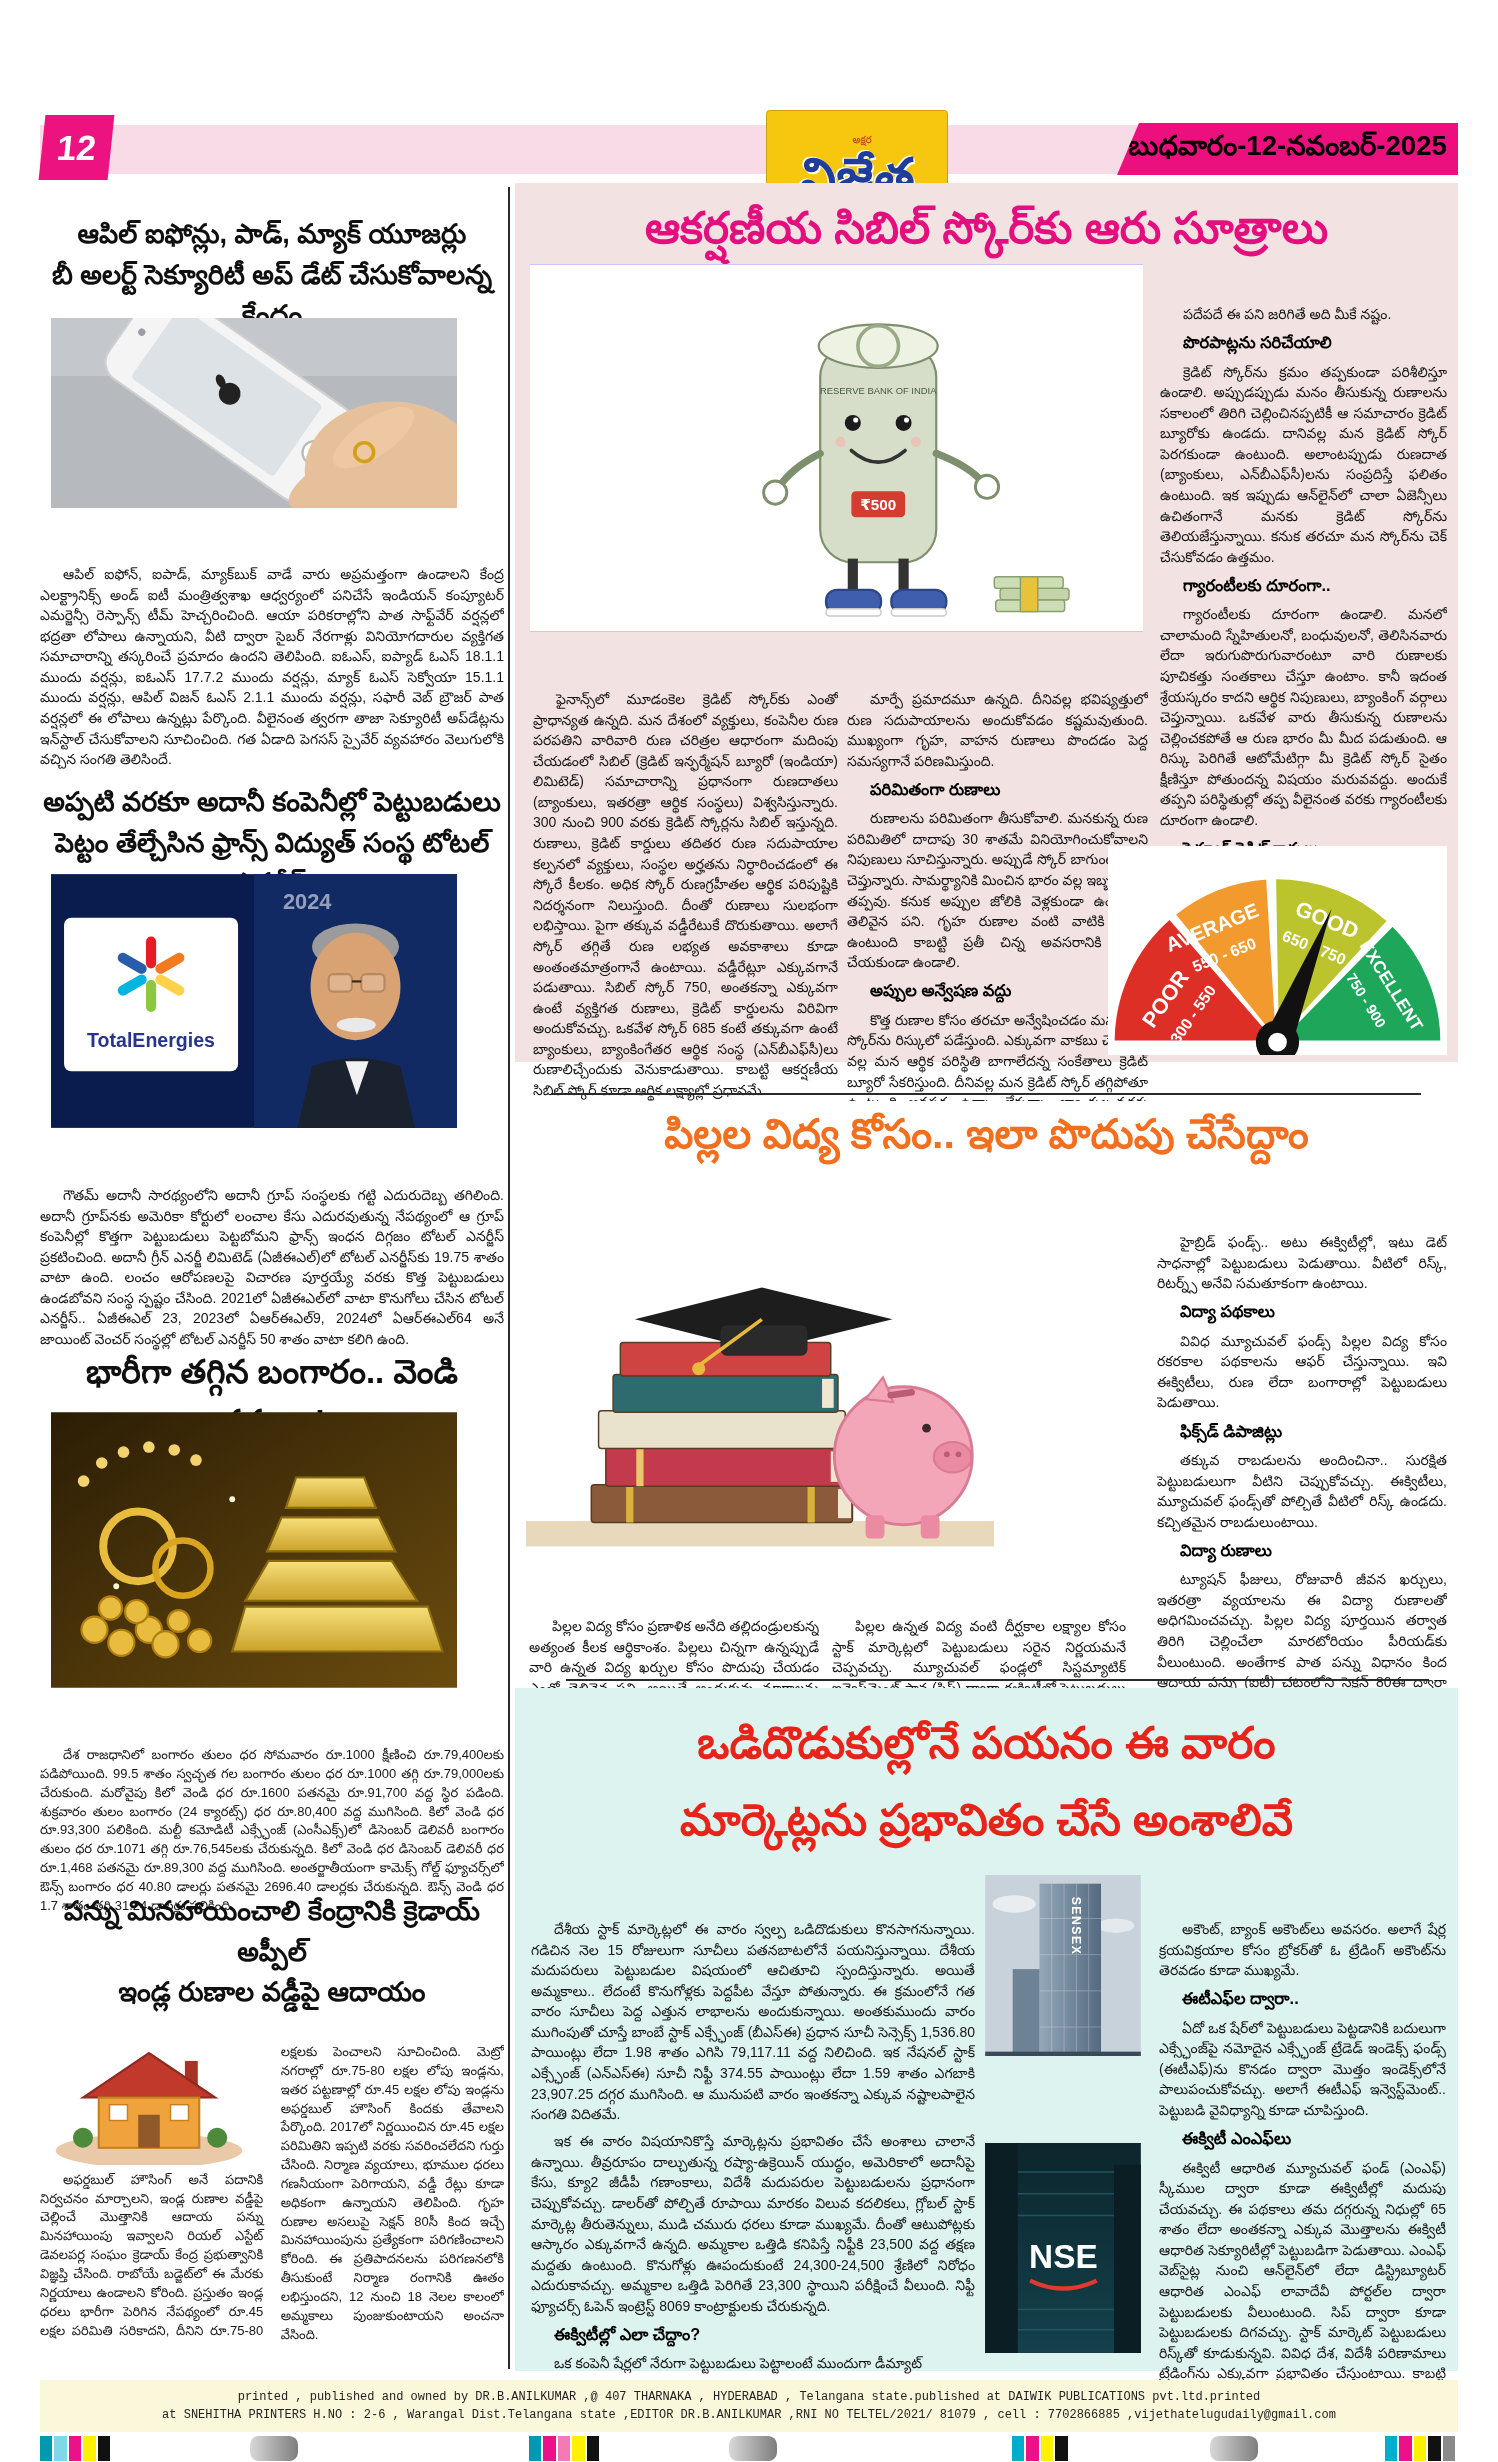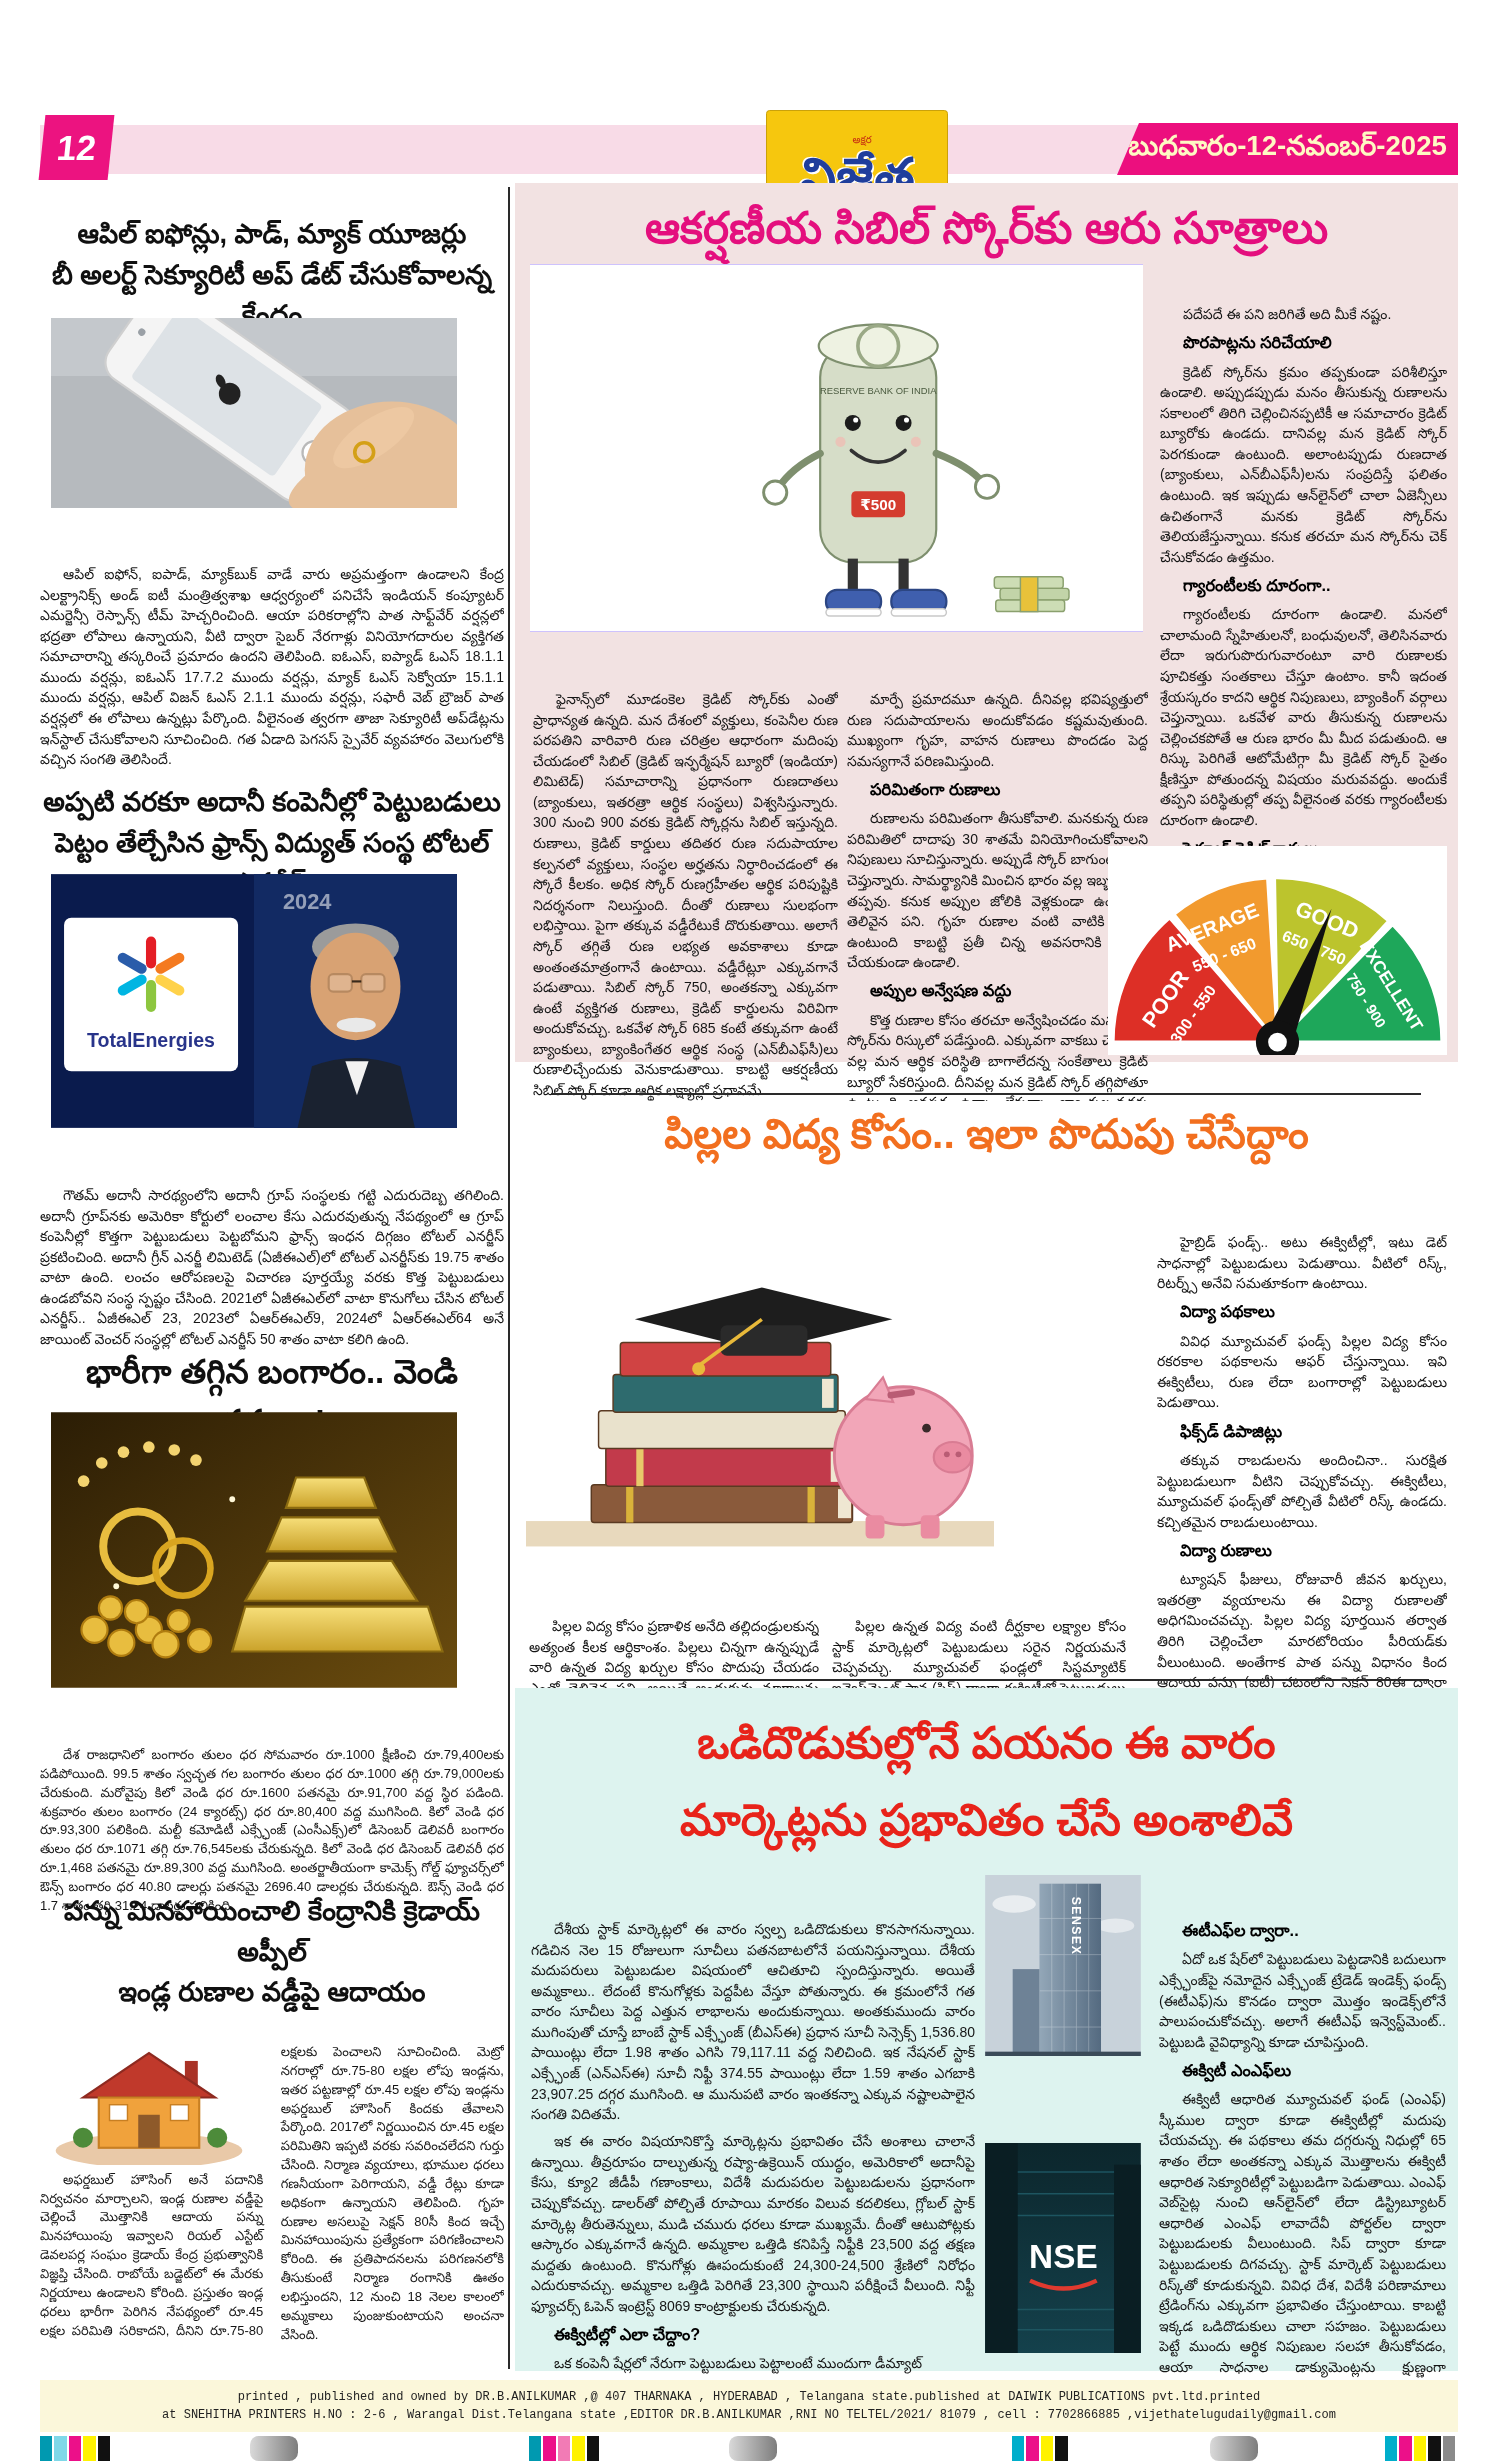--- a/index.html
+++ b/index.html
@@ -10,21 +10,21 @@
   
   .mast-band{background:#f8dbe7;}
   .pagenum{background:#ec1380;color:#fff;font-weight:bold;font-size:35px;
            display:flex;align-items:center;justify-content:center;transform:skewX(-6deg);}
   .logo-box{background:#f6c70e;border:1.5px solid #caa10a;border-radius:3.6px;text-align:center;
             display:flex;flex-direction:column;justify-content:center;gap:1.5px;}
   .logo-top{font-size:10px;color:#c62d12;font-weight:normal;padding-left:10px;}
   .logo-main{font-size:52px;font-weight:bold;color:#1f3e9c;line-height:1.05;
              text-shadow:1.5px 1.5px 0 #ffffff,-1.5px -1.5px 0 #ffffff;}
   .logo-sub{font-size:9.4px;color:#8c1d0e;font-weight:bold;}
-  .date-box{background:#ec0f7e;color:#fef9c3;font-weight:bold;font-size:27.6px;
+  .date-box{background:#ec0f7e;color:#000000;font-weight:bold;font-size:27.6px;
             display:flex;align-items:center;justify-content:center;
             clip-path:polygon(22px 0,100% 0,100% 100%,0 100%);}
 
   
   .headline{font-weight:bold;text-align:center;color:#101010;line-height:1.5;}
   .hl36{font-size:27px;}
   .hl44{font-size:33px;}
   .hl-cibil{font-size:44px;color:#e40f7e;}
   .hl-edu{font-size:41px;color:#f26f1f;}
   .hl-market{font-size:44px;color:#e8231a;line-height:1.75;}
@@ -397,20 +397,21 @@
           <line x1="45" y1="100" x2="178" y2="100"></line>
             <line x1="45" y1="230" x2="178" y2="230"></line>
           <line x1="45" y1="258" x2="178" y2="258"></line>
         </g>
         <text x="108" y="172" font-size="46" font-weight="bold" fill="#ffffff" text-anchor="middle">NSE</text>
         <path d="M62,190 Q108,212 154,190" stroke="#e03a2f" stroke-width="6" fill="none"></path>
       </svg>
     </div>
 
     <div class="abs body-text bt19" style="left:644px;top:183px;width:287px;height:487px;">
+      <p>అకౌంట్, బ్యాంక్ అకౌంట్‌లు అవసరం. అలాగే షేర్ల క్రయవిక్రయాల కోసం బ్రోకర్‌తో ఓ ట్రేడింగ్ అకౌంట్‌ను తెరవడం కూడా ముఖ్యమే.</p>
       <p class="subhead">ఈటీఎఫ్‌ల ద్వారా..</p>
       <p>ఏదో ఒక షేర్‌లో పెట్టుబడులు పెట్టడానికి బదులుగా ఎక్స్ఛేంజ్‌పై నమోదైన ఎక్స్ఛేంజ్ ట్రేడెడ్ ఇండెక్స్ ఫండ్స్ (ఈటీఎఫ్)ను కొనడం ద్వారా మొత్తం ఇండెక్స్‌లోనే పాలుపంచుకోవచ్చు. అలాగే ఈటీఎఫ్ ఇన్వెస్ట్‌మెంట్.. పెట్టుబడి వైవిధ్యాన్ని కూడా చూపిస్తుంది.</p>
       <p class="subhead">ఈక్విటీ ఎంఎఫ్‌లు</p>
       <p>ఈక్విటీ ఆధారిత మ్యూచువల్ ఫండ్ (ఎంఎఫ్) స్కీముల ద్వారా కూడా ఈక్విటీల్లో మదుపు చేయవచ్చు. ఈ పథకాలు తమ దగ్గరున్న నిధుల్లో 65 శాతం లేదా అంతకన్నా ఎక్కువ మొత్తాలను ఈక్విటీ ఆధారిత సెక్యూరిటీల్లో పెట్టుబడిగా పెడుతాయి. ఎంఎఫ్ వెబ్‌సైట్ల నుంచి ఆన్‌లైన్‌లో లేదా డిస్ట్రిబ్యూటర్ ఆధారిత ఎంఎఫ్ లావాదేవీ పోర్టల్‌ల ద్వారా పెట్టుబడులకు వీలుంటుంది. సిప్ ద్వారా కూడా పెట్టుబడులకు దిగవచ్చు. స్టాక్ మార్కెట్ పెట్టుబడులు రిస్క్‌తో కూడుకున్నవి. వివిధ దేశ, విదేశీ పరిణామాలు ట్రేడింగ్‌ను ఎక్కువగా ప్రభావితం చేస్తుంటాయి. కాబట్టి ఇక్కడ ఒడిదొడుకులు చాలా సహజం. పెట్టుబడులు పెట్టే ముందు ఆర్థిక నిపుణుల సలహా తీసుకోవడం, ఆయా సాధనాల డాక్యుమెంట్లను క్షుణ్ణంగా చదువుకోవడం ఉత్తమం. అలాగే పైన పేర్కొన్న సూచనలు విశ్లేషకుల అభిప్రాయం మాత్రమే. దీనికి మా పత్రిక ఎటువంటి బాధ్యత వహించదు. ఎవరి పెట్టుబడులకు వారిదే పూర్తి బాధ్యత. అవగాహన కోసమే ఈ మార్కెట్ పల్స్.</p>
     </div>
   </div>
 
   <div class="abs footer-band" style="left:40px;top:2380px;width:1418px;height:52px;">
     <div>printed , published and owned by DR.B.ANILKUMAR ,@ 407 THARNAKA , HYDERABAD , Telangana state.published at DAIWIK PUBLICATIONS pvt.ltd.printed</div>
     <div>at SNEHITHA PRINTERS H.NO : 2-6 , Warangal Dist.Telangana state ,EDITOR DR.B.ANILKUMAR ,RNI NO TELTEL/2021/ 81079 , cell : 7702866885 ,vijethatelugudaily@gmail.com</div>

